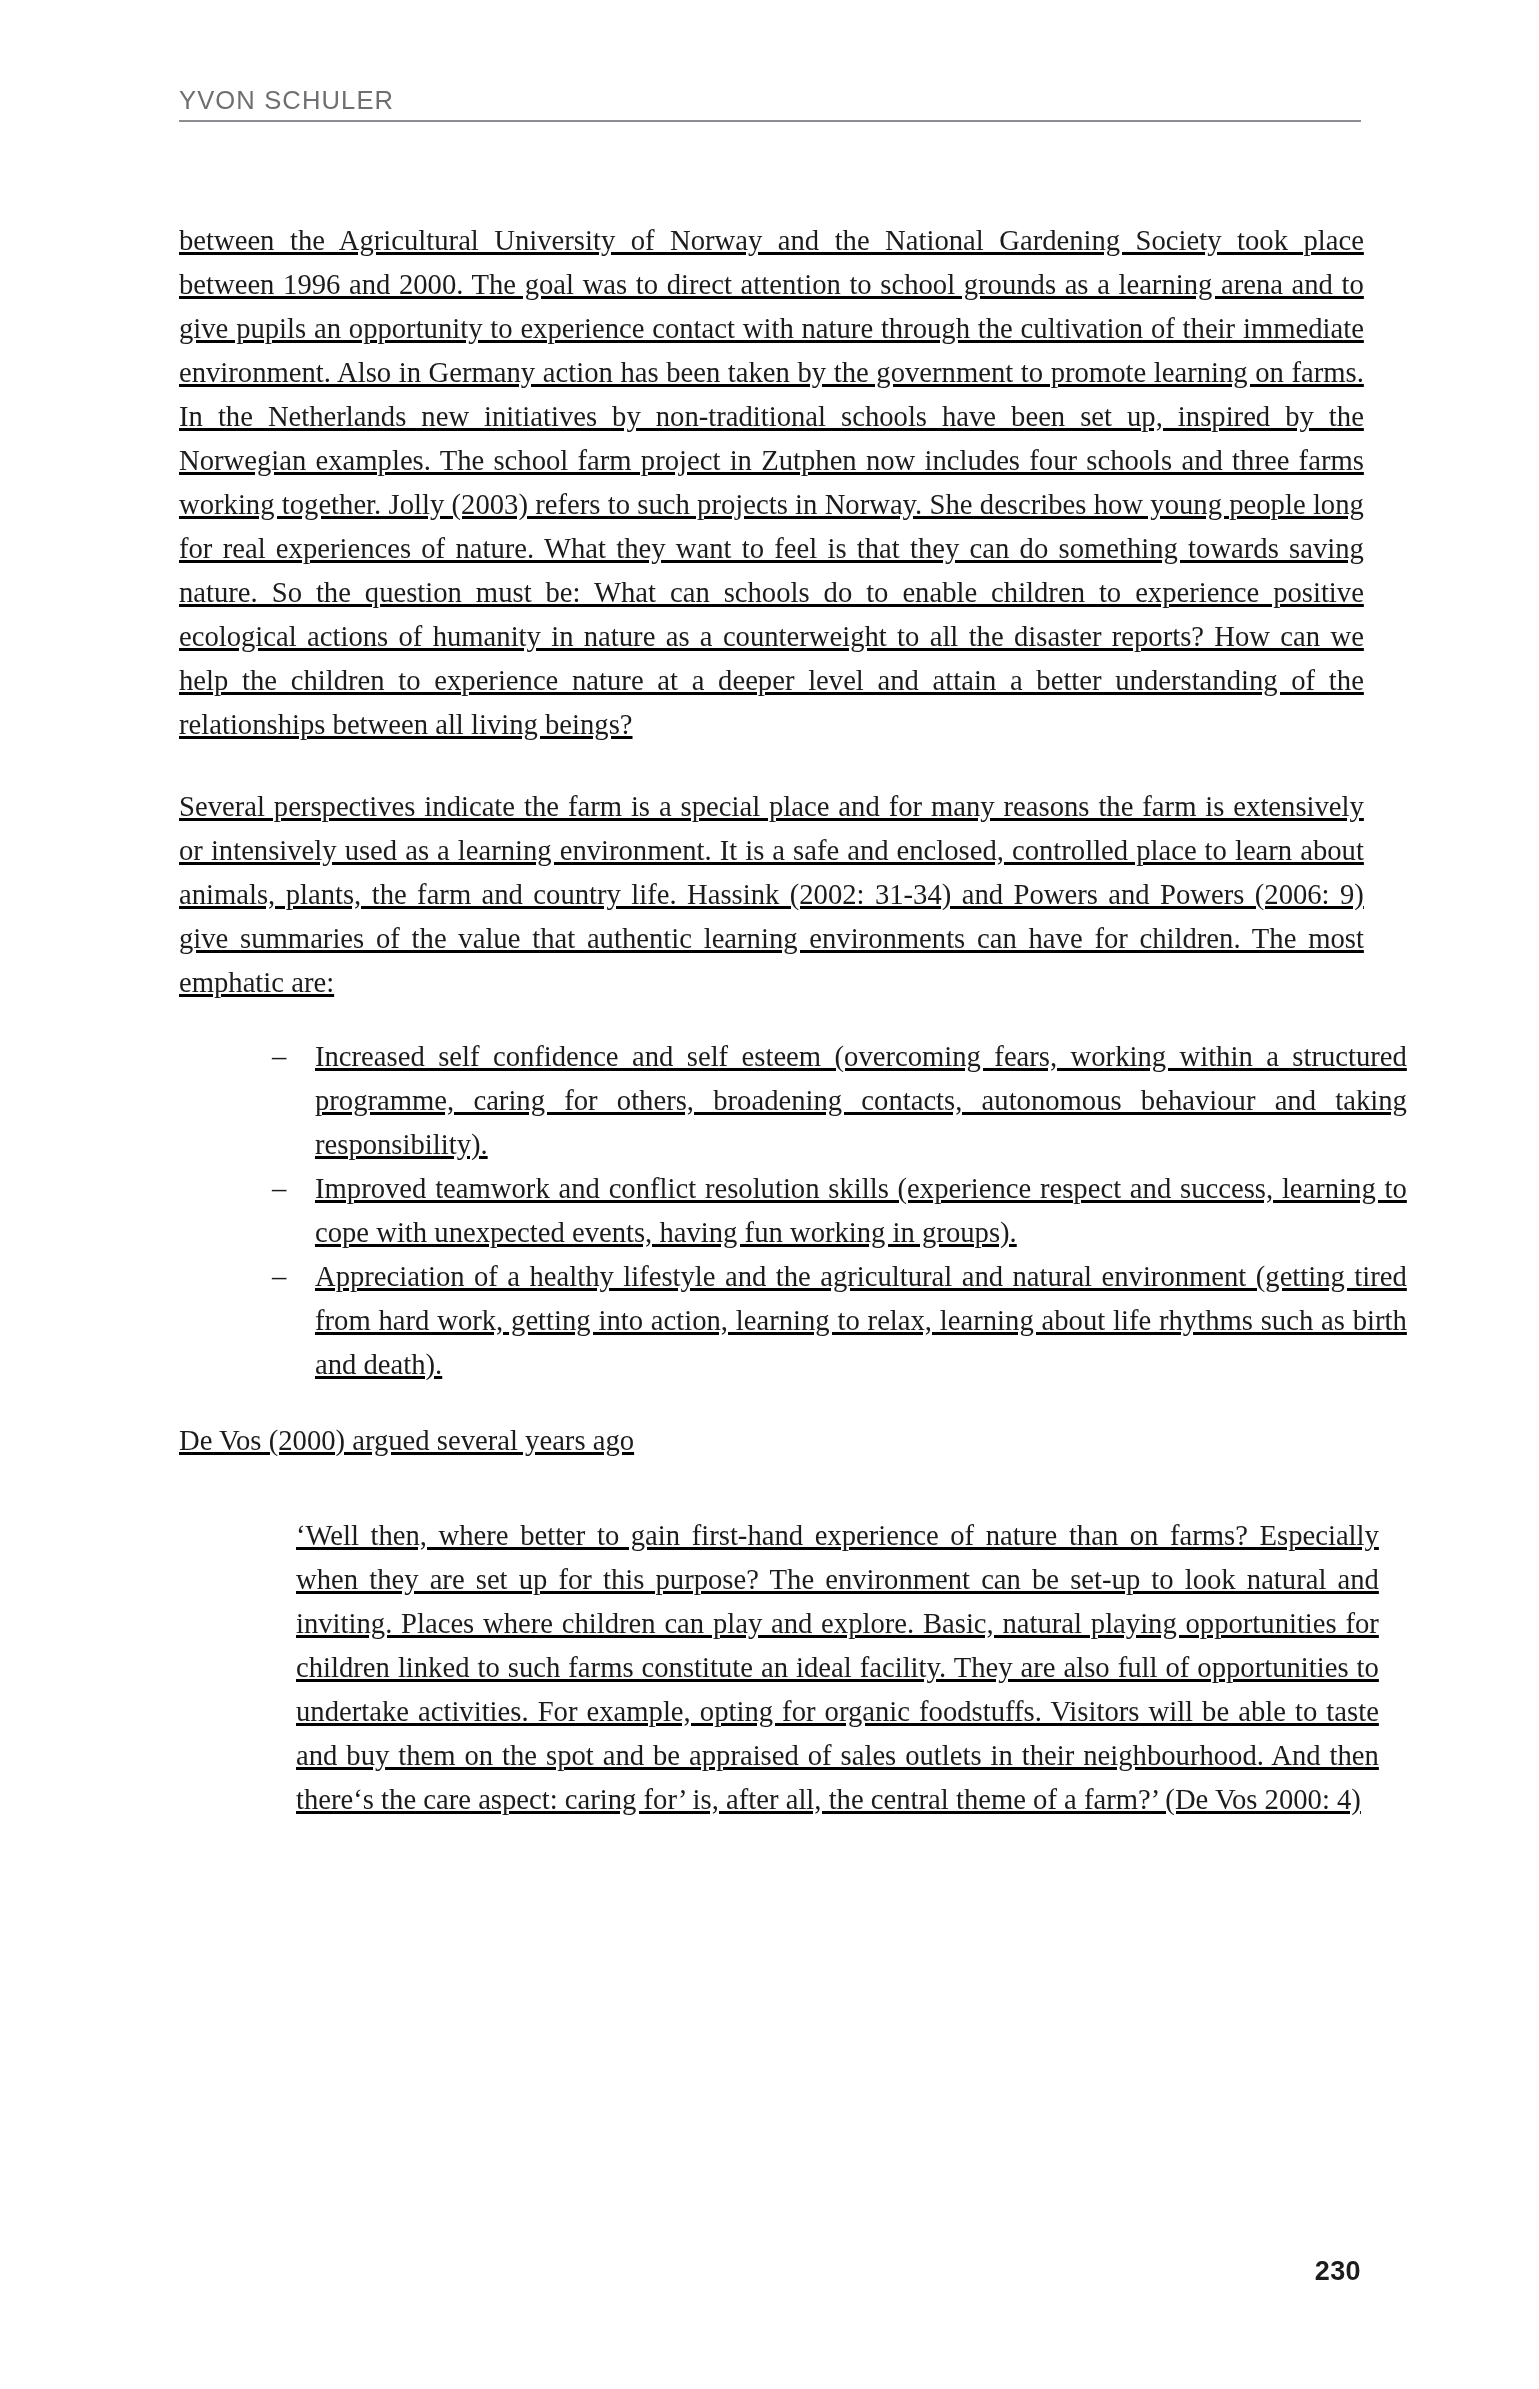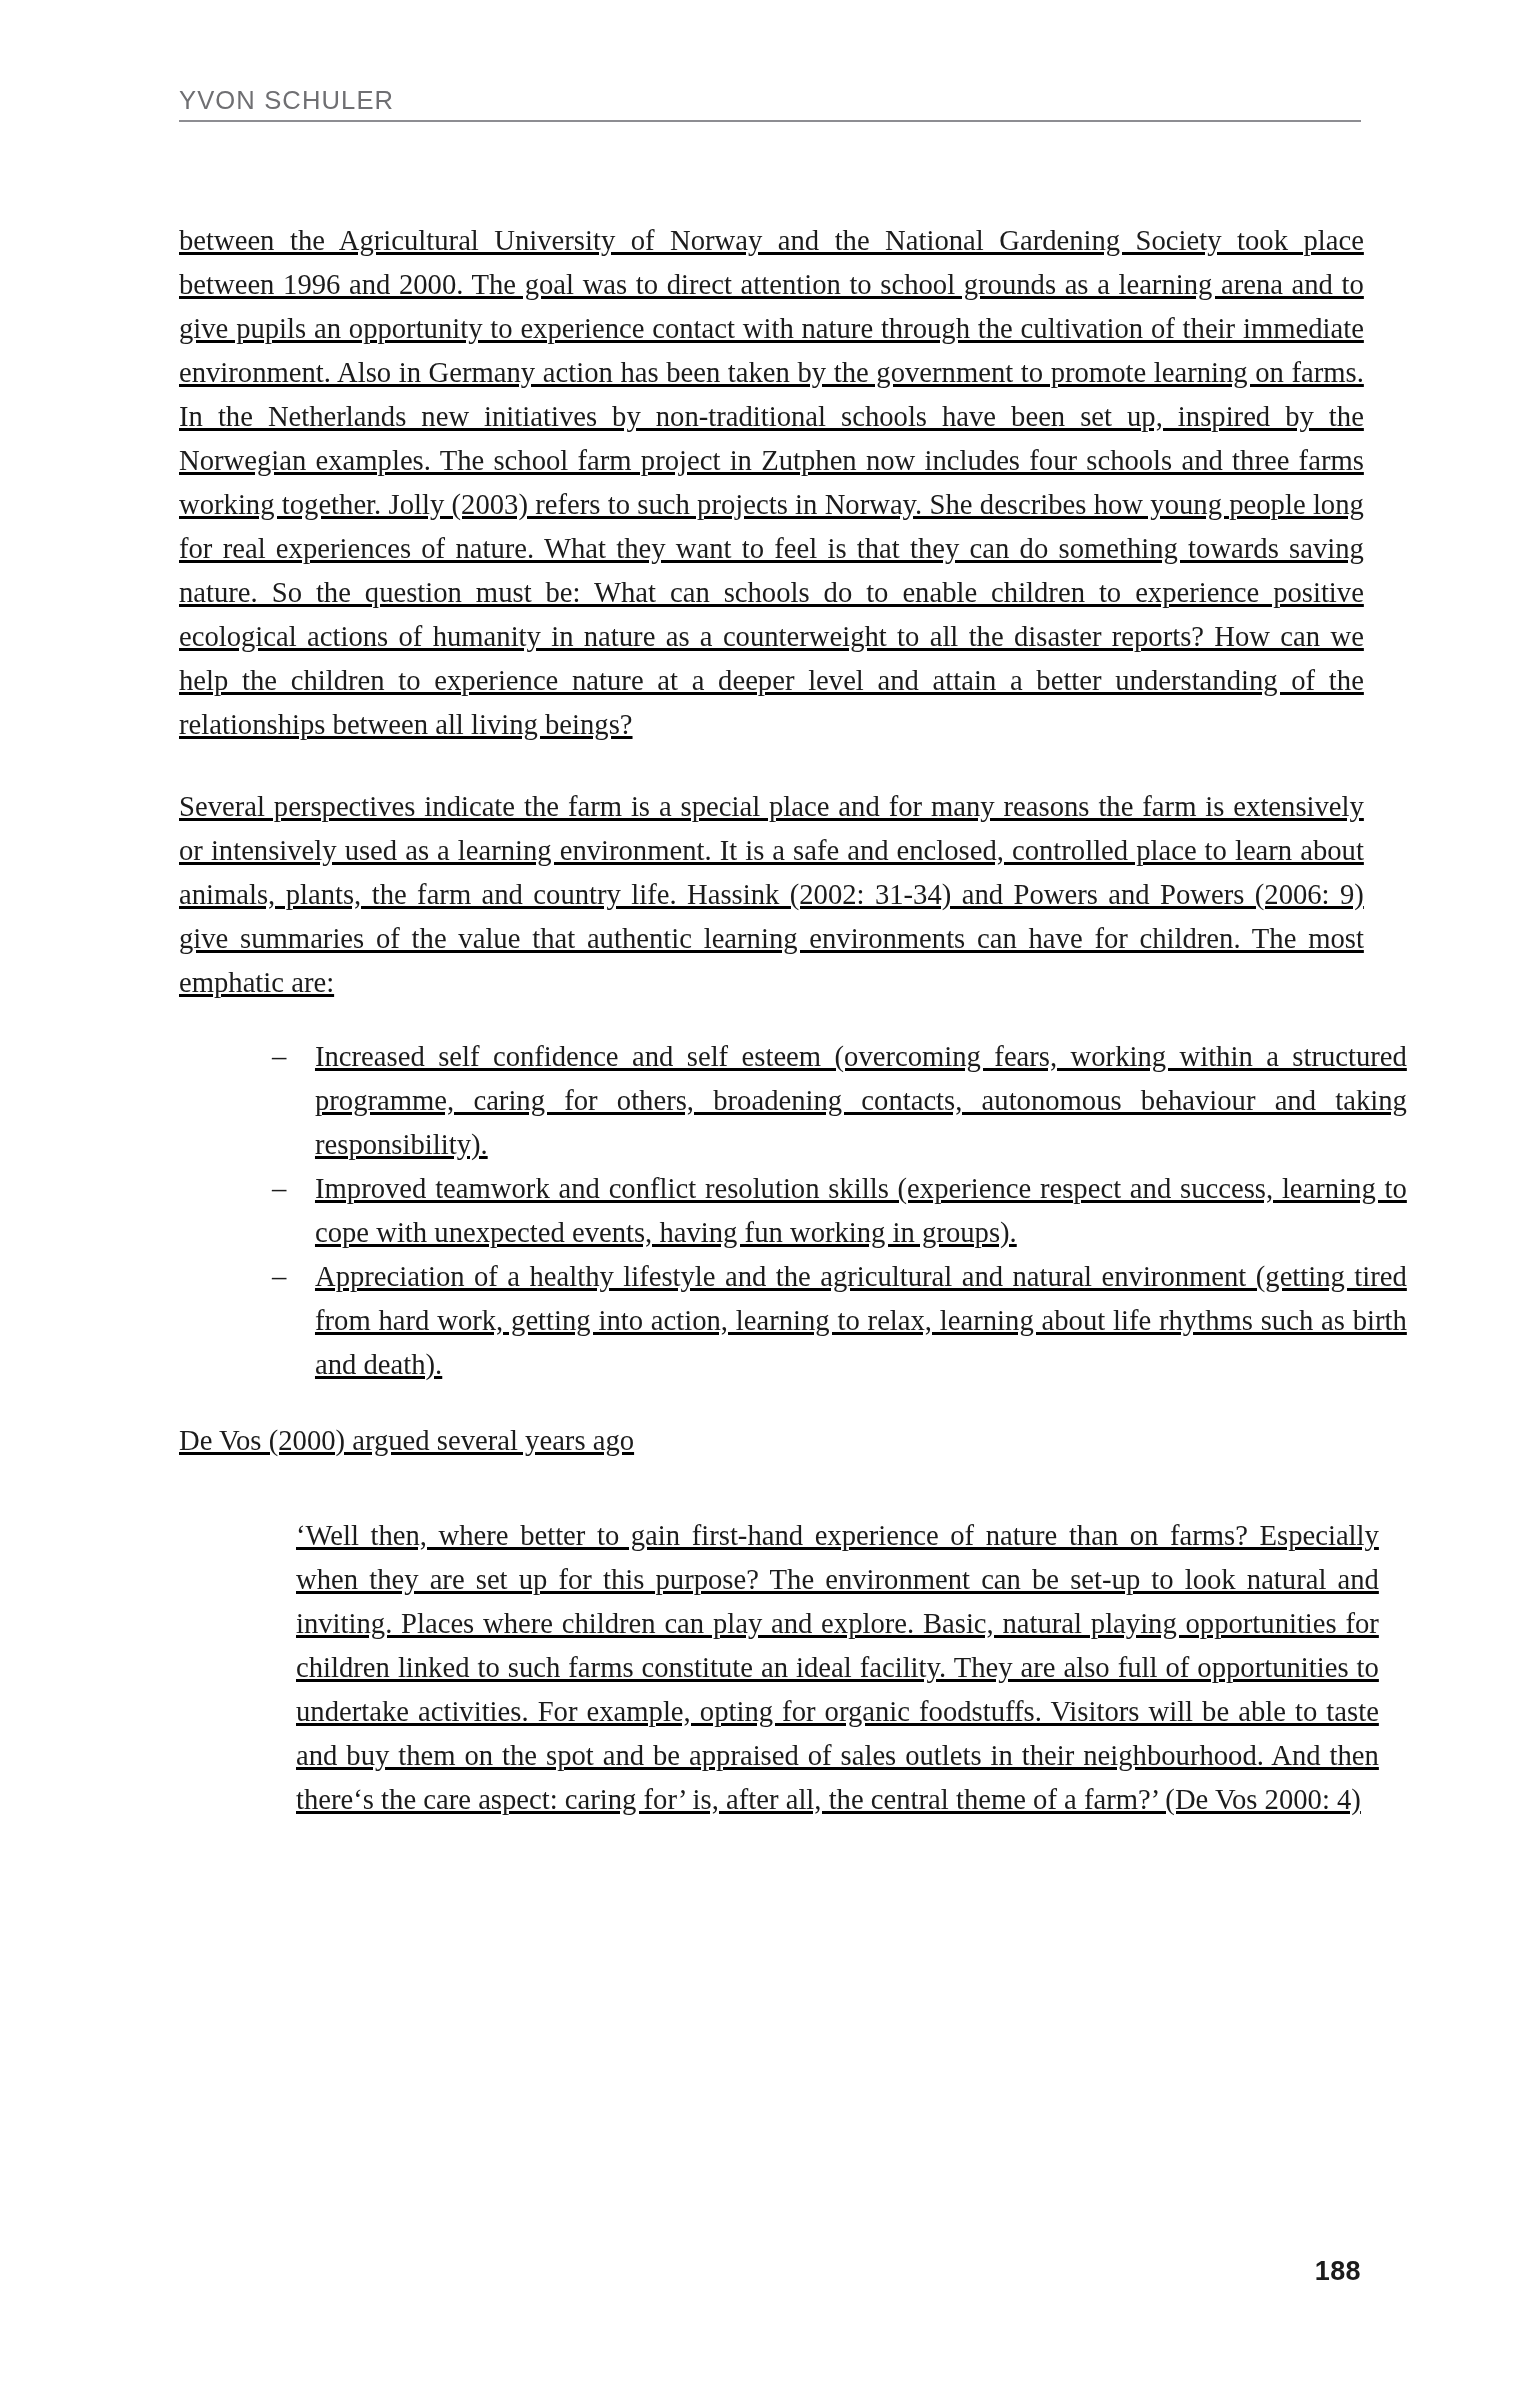--- a/index.html
+++ b/index.html
@@ -175,17 +175,17 @@
 
     <div class="gap-before-quote"></div>
 
     <blockquote class="quote">
       <p>‘Well then, where better to gain first-hand experience of nature than on farms? Especially when they are set up for this purpose? The environment can be set-up to look natural and inviting. Places where children can play and explore. Basic, natural playing opportunities for children linked to such farms constitute an ideal facility. They are also full of opportunities to undertake activities. For example, opting for organic foodstuffs. Visitors will be able to taste and buy them on the spot and be appraised of sales outlets in their neighbourhood. And then there‘s the care aspect: caring for’ is, after all, the central theme of a farm?’ (De Vos 2000: 4)</p>
     </blockquote>
 
   </div>
 
   <div class="folio">
-    <span class="folio-number">188</span>
+    <span class="folio-number">230</span>
   </div>
 
 </div>
 
 
 </body></html>

